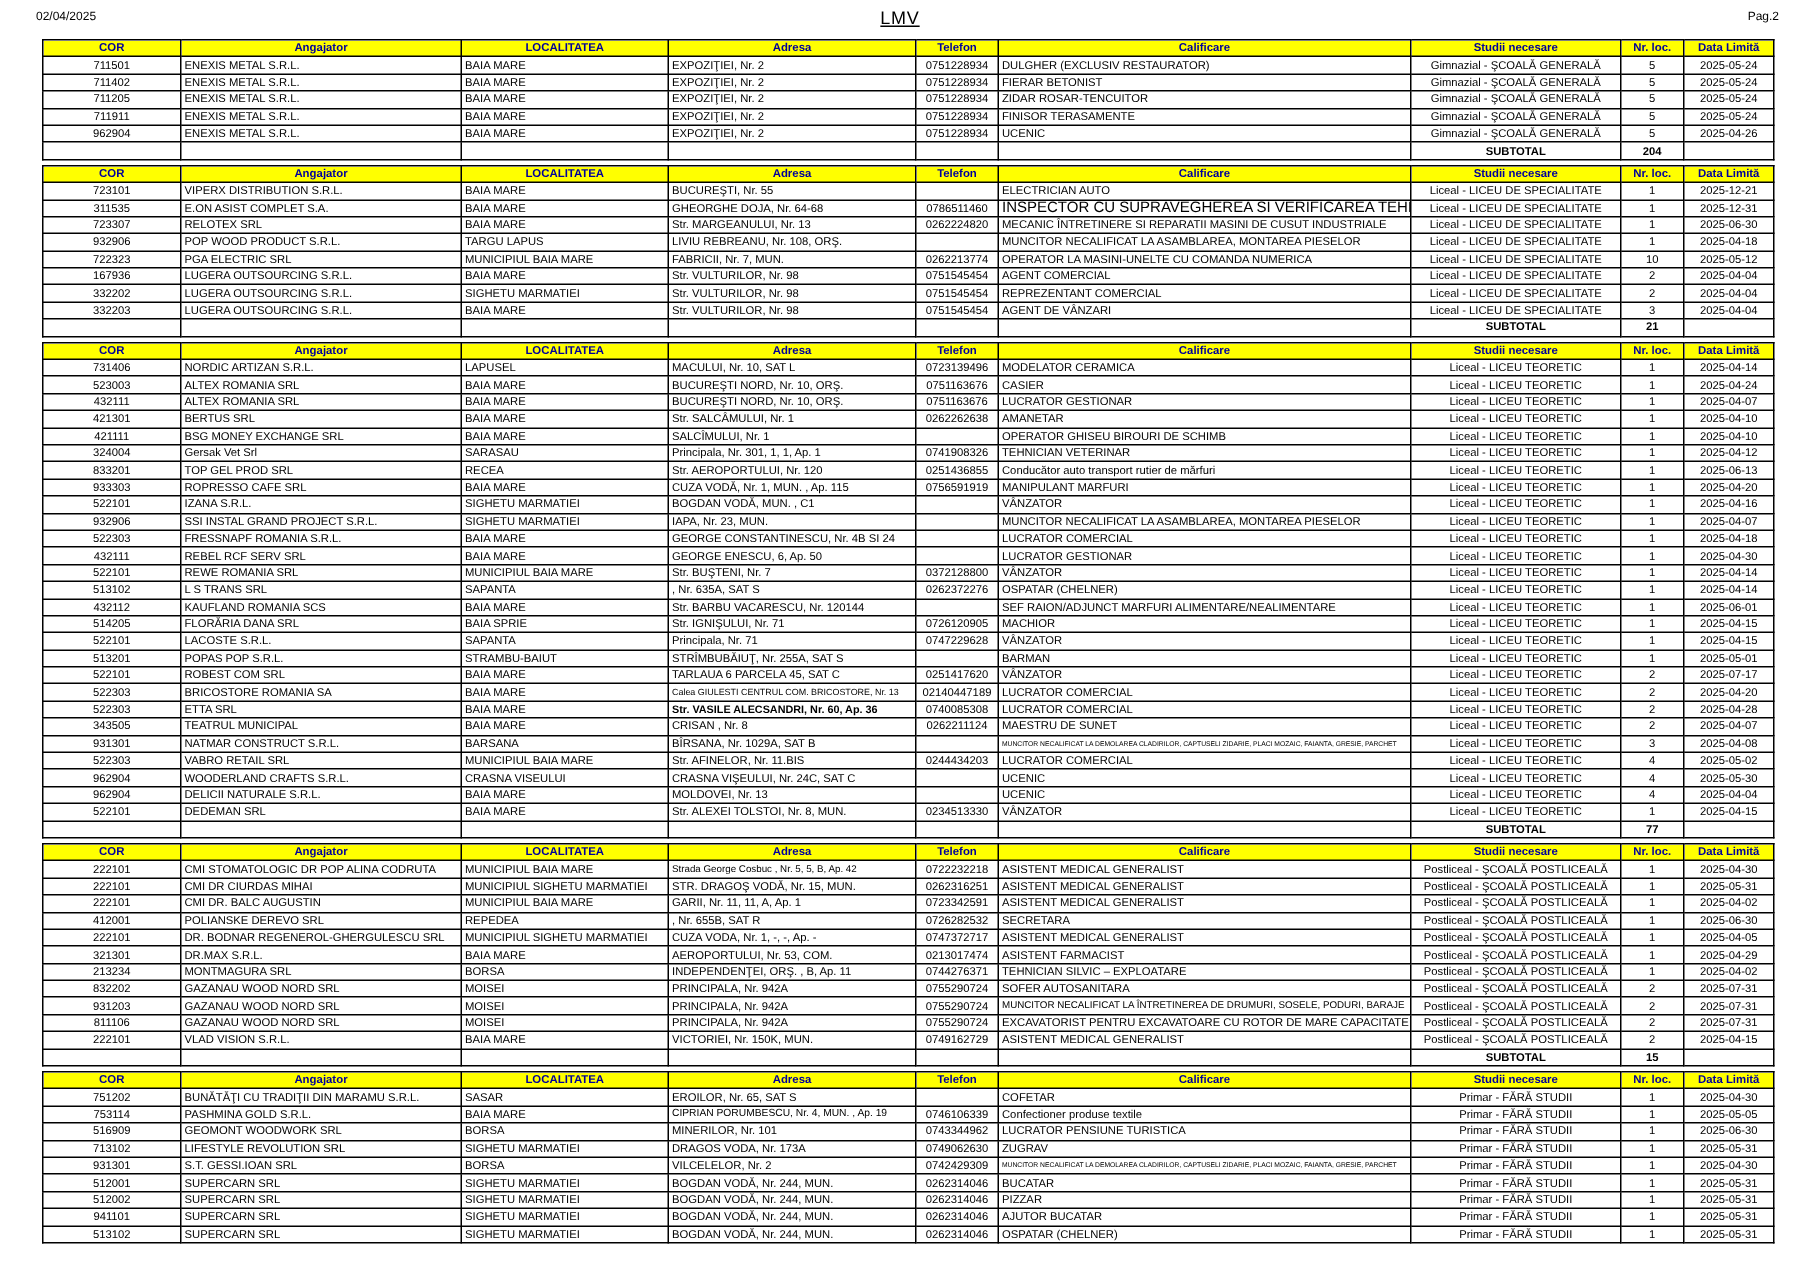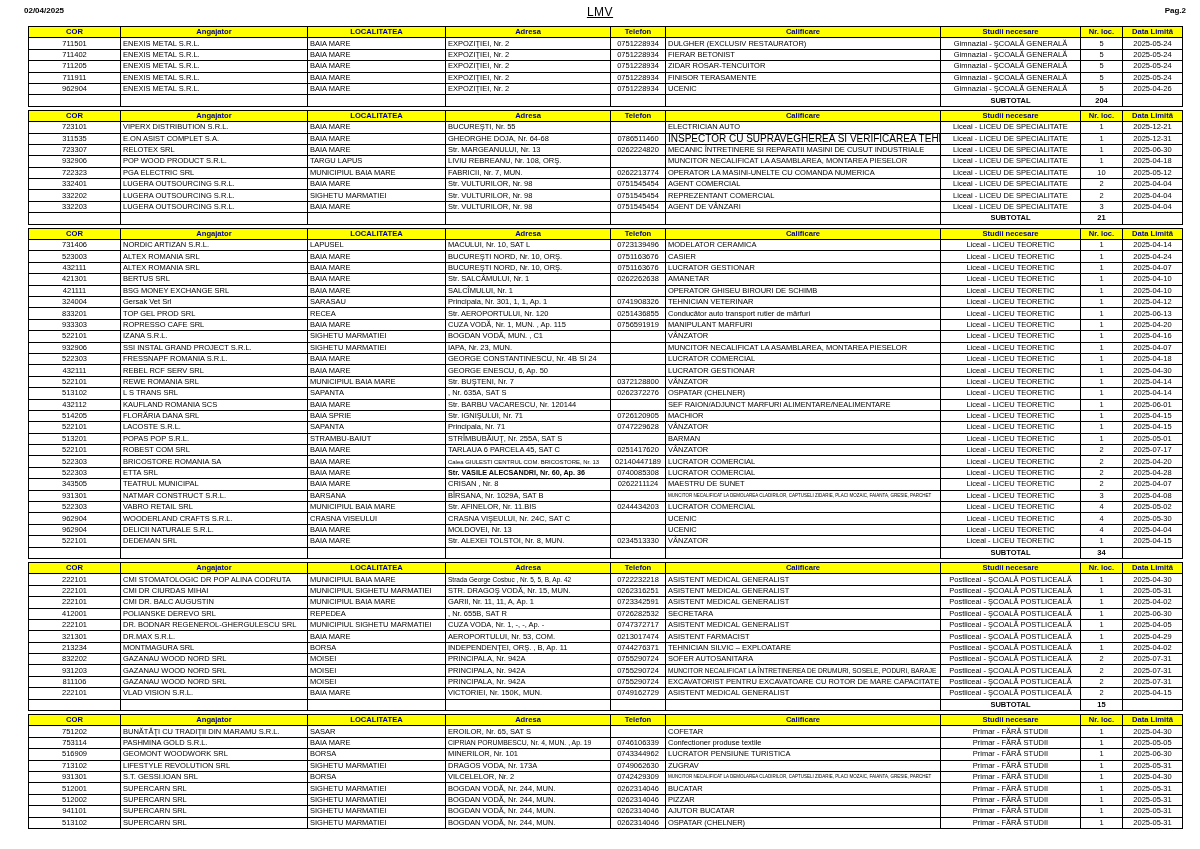--- a/index.html
+++ b/index.html
@@ -2,23 +2,23 @@
 <html><head>
 <meta charset="utf-8">
 <style>
   html,body { margin:0; padding:0; background:#ffffff; }
   body {
     width:1200px; height:849px; overflow:hidden;
     font-family:"Liberation Sans", sans-serif; color:#000;
     position:relative;
   }
   .page-header { position:relative; height:18px; padding-top:5px; }
-  .page-date { position:absolute; left:24px; top:6px; font-size:8px;font-weight:bold; }
+  .page-date { position:absolute; left:24px; top:6px; font-size:8px; }
   .page-title { text-align:center; font-size:12px; letter-spacing:0.5px;text-decoration:underline; }
-  .page-num { position:absolute; right:14px; top:6px; font-size:8px;font-weight:bold; }
+  .page-num { position:absolute; right:14px; top:6px; font-size:8px; }
   .tables-wrap { margin:2px 18px 0 28px; }
   table.job-table { border-collapse:collapse; width:1154px; table-layout:fixed; margin-top:3px; }
   table.job-table th, table.job-table td {
     border:1px solid #000; padding:0 2px; height:10.4px;
     font-size:7.5px; line-height:10px; overflow:hidden; white-space:nowrap;
   }
   table.job-table th {
     background:var(--header-bg,#ffff00); color:var(--header-text,#00009b);
     font-weight:bold; text-align:center; font-size:7.6px;
   }
@@ -202,21 +202,21 @@
           <td class="c1">PGA ELECTRIC SRL</td>
           <td class="c2">MUNICIPIUL BAIA MARE</td>
           <td class="c3">FABRICII, Nr. 7, MUN.</td>
           <td class="c4">0262213774</td>
           <td class="c5">OPERATOR LA MASINI-UNELTE CU COMANDA NUMERICA</td>
           <td class="c6">Liceal - LICEU DE SPECIALITATE</td>
           <td class="c7">10</td>
           <td class="c8">2025-05-12</td>
         </tr>
         <tr>
-          <td class="c0">332401</td>
+          <td class="c0">167936</td>
           <td class="c1">LUGERA OUTSOURCING S.R.L.</td>
           <td class="c2">BAIA MARE</td>
           <td class="c3">Str. VULTURILOR, Nr. 98</td>
           <td class="c4">0751545454</td>
           <td class="c5">AGENT COMERCIAL</td>
           <td class="c6">Liceal - LICEU DE SPECIALITATE</td>
           <td class="c7">2</td>
           <td class="c8">2025-04-04</td>
         </tr>
         <tr>
@@ -576,21 +576,21 @@
           <td class="c8">2025-04-15</td>
         </tr>
         <tr>
           <td class="c0"></td>
           <td class="c1"></td>
           <td class="c2"></td>
           <td class="c3"></td>
           <td class="c4"></td>
           <td class="c5"></td>
           <td class="c6 subtotal-label">SUBTOTAL</td>
-          <td class="c7 subtotal-value">34</td>
+          <td class="c7 subtotal-value">77</td>
           <td class="c8"></td>
         </tr>
       </tbody>
     </table>
     <table class="job-table">
       <colgroup>
         <col style="width: 92px;">
         <col style="width: 187px;">
         <col style="width: 138px;">
         <col style="width: 165px;">

